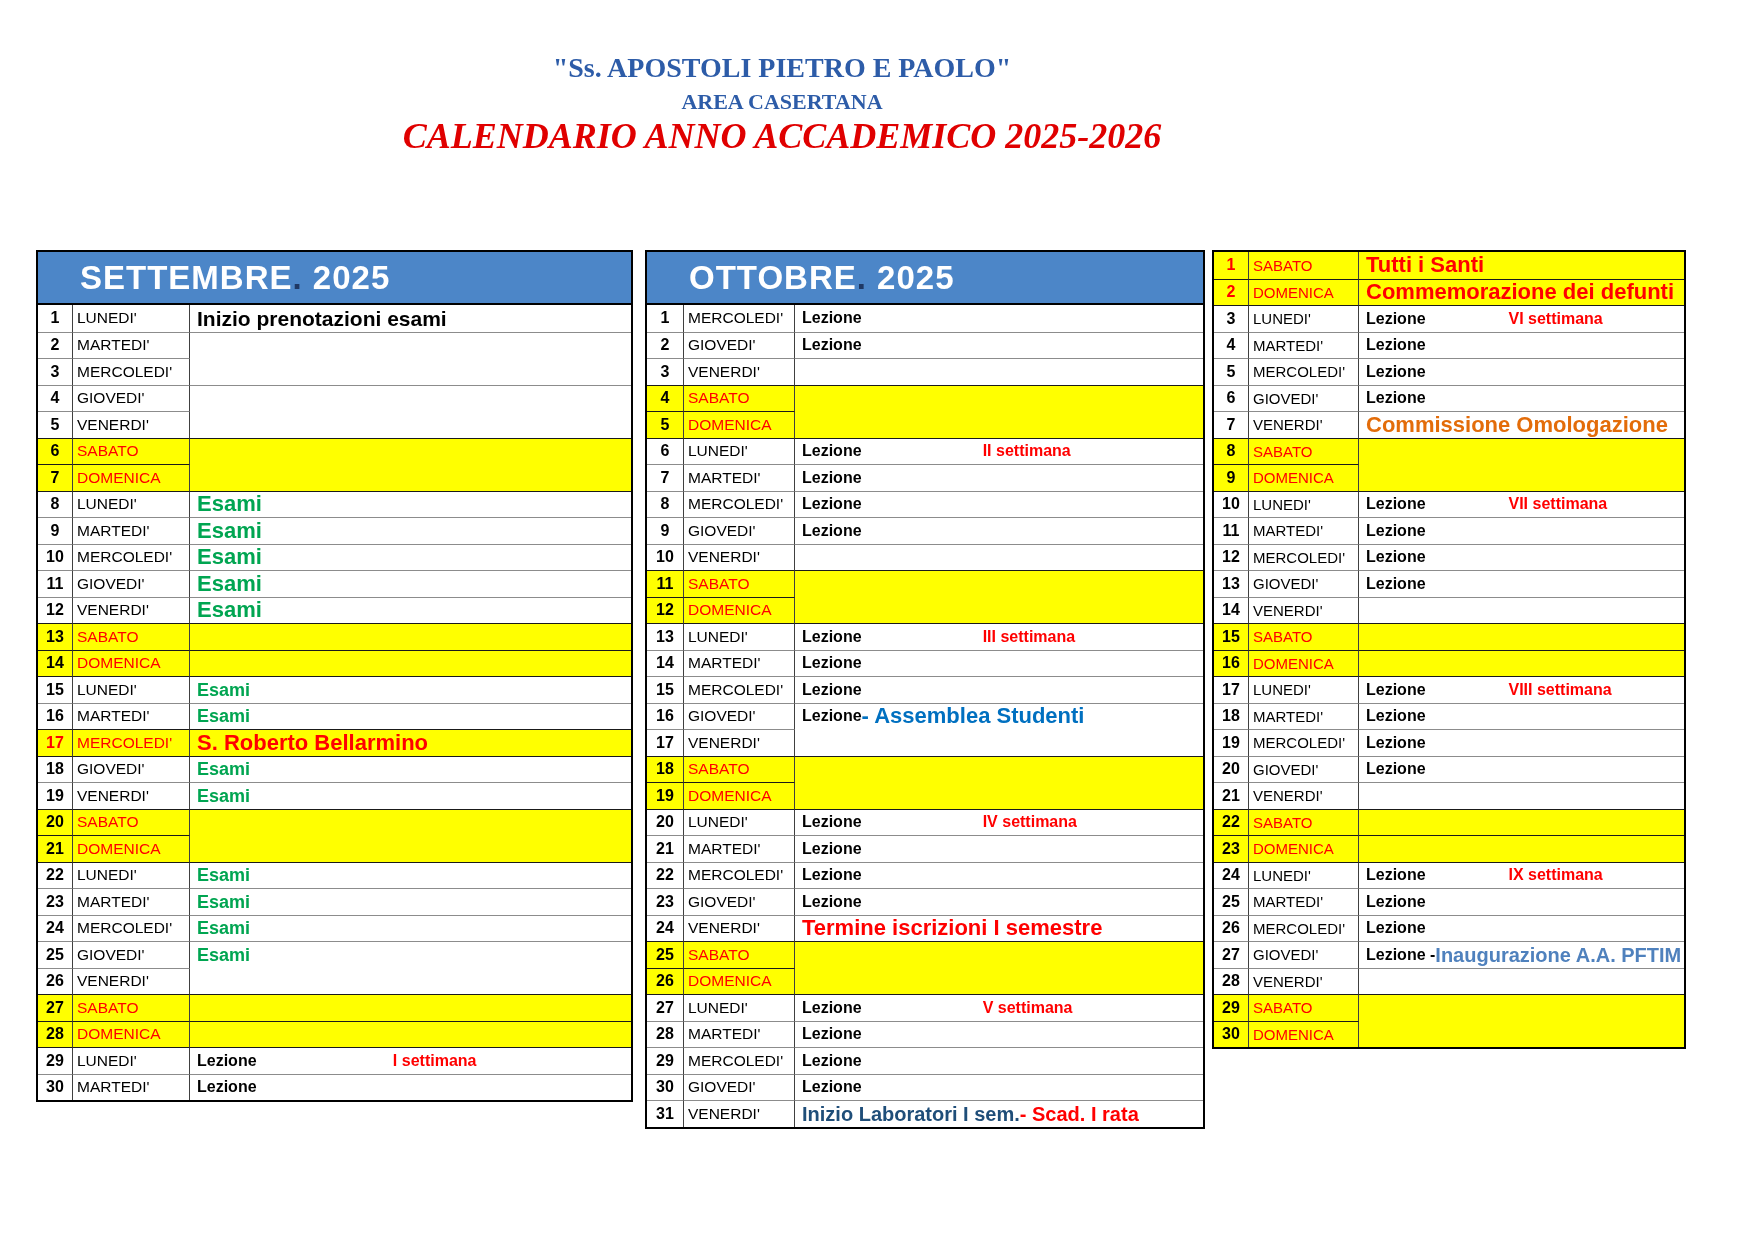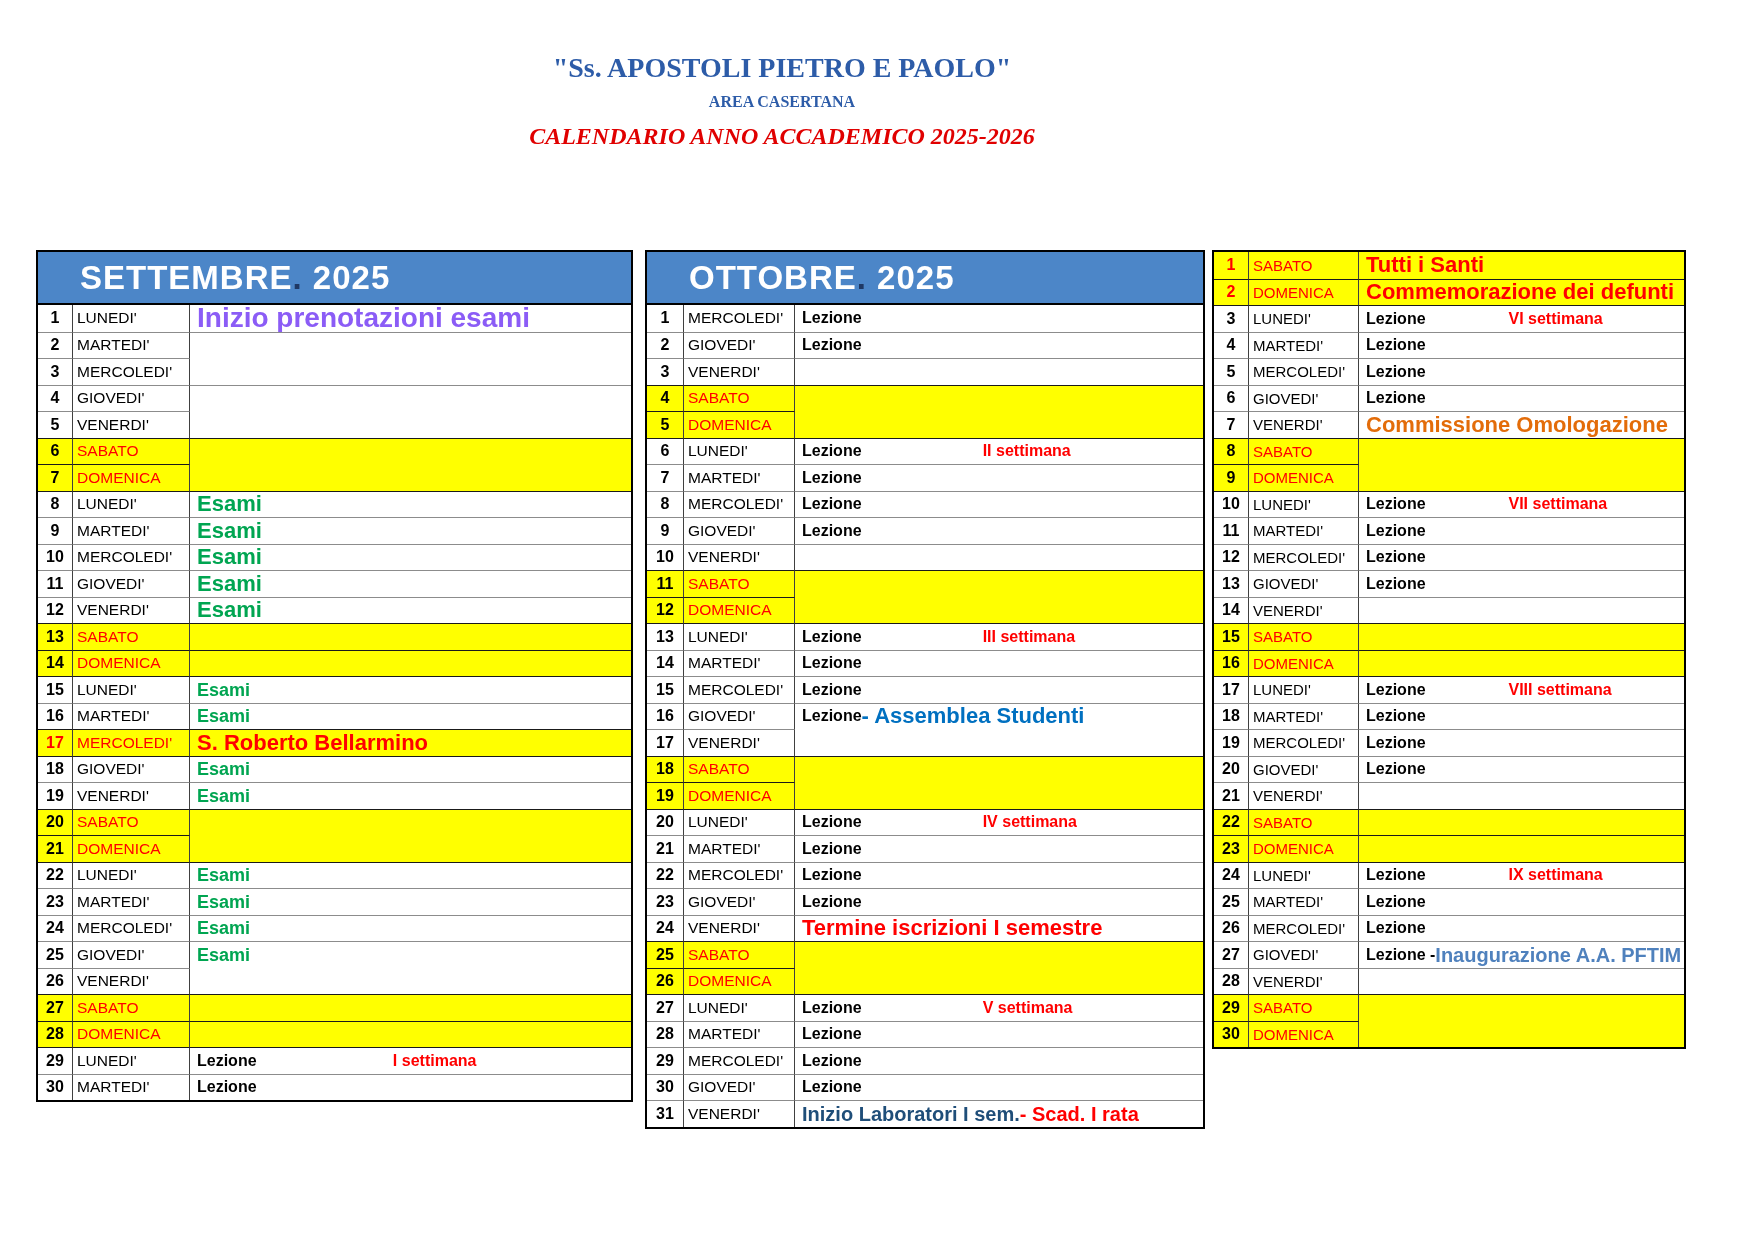--- a/index.html
+++ b/index.html
@@ -6,22 +6,22 @@
   body{
     width:1754px;height:1241px;position:relative;background:#ffffff;
     font-family:"Liberation Sans",sans-serif;overflow:hidden;
   }
   
   .doc-title{
     position:absolute;top:50px;left:0;width:1564px;text-align:center;
     font-family:"Liberation Serif",serif;font-weight:bold;color:#2d5ca8;
   }
   .t1,.t2{font-size:28px;line-height:36px;}
-  .t3{font-size:16px;line-height:32px;}
-  .t4{font-size:24px;line-height:37px;font-style:italic;color:#e00000;}
+  .t3{font-size:22px;line-height:32px;}
+  .t4{font-size:36px;line-height:37px;font-style:italic;color:#e00000;}
 
   
   .month{
     position:absolute;top:250px;box-sizing:border-box;
     border:2px solid #000;background:#fff;
   }
   .month-header{
     height:53px;box-sizing:border-box;background:#4c86c8;border-bottom:2px solid #000;
     color:#fff;font-weight:bold;font-size:33px;line-height:51px;
     padding-left:42px;white-space:nowrap;letter-spacing:1px;
@@ -42,21 +42,21 @@
   .num.rednum{color:#ff0000;}
   .day{
     padding-left:4px;font-size:15.5px;color:#000;
     border-right:1px solid #404040;flex:none;
   }
   .m2 .day{font-size:15px;}
   .weekend .day{color:#ff0000;}
   .event{flex:1;position:relative;padding-left:7px;}
   .ev{line-height:1;font-weight:bold;}
   .ev-lesson{font-size:16px;color:#000;}
-  .ev-deadline{font-size:28px;color:#8b5cf6;}
+  .ev-deadline{font-size:21px;color:#000000;}
   .ev-holiday{font-size:22px;color:#ff0000;}
   .ev-exam-lg{font-size:22px;color:#00a551;}
   .ev-exam-sm{font-size:18px;color:#00a551;}
   .ev-meeting{font-size:22px;color:#0070c0;}
   .ev-lab{font-size:20px;color:#1f4e79;}
   .ev-fee{font-size:20px;color:#ff0000;}
   .ev-inauguration{font-size:20px;color:#4f81bd;}
   .ev-commission{font-size:22px;color:#e36c09;}
   .week-label{
     position:absolute;left:46%;top:50%;transform:translateY(-50%);

